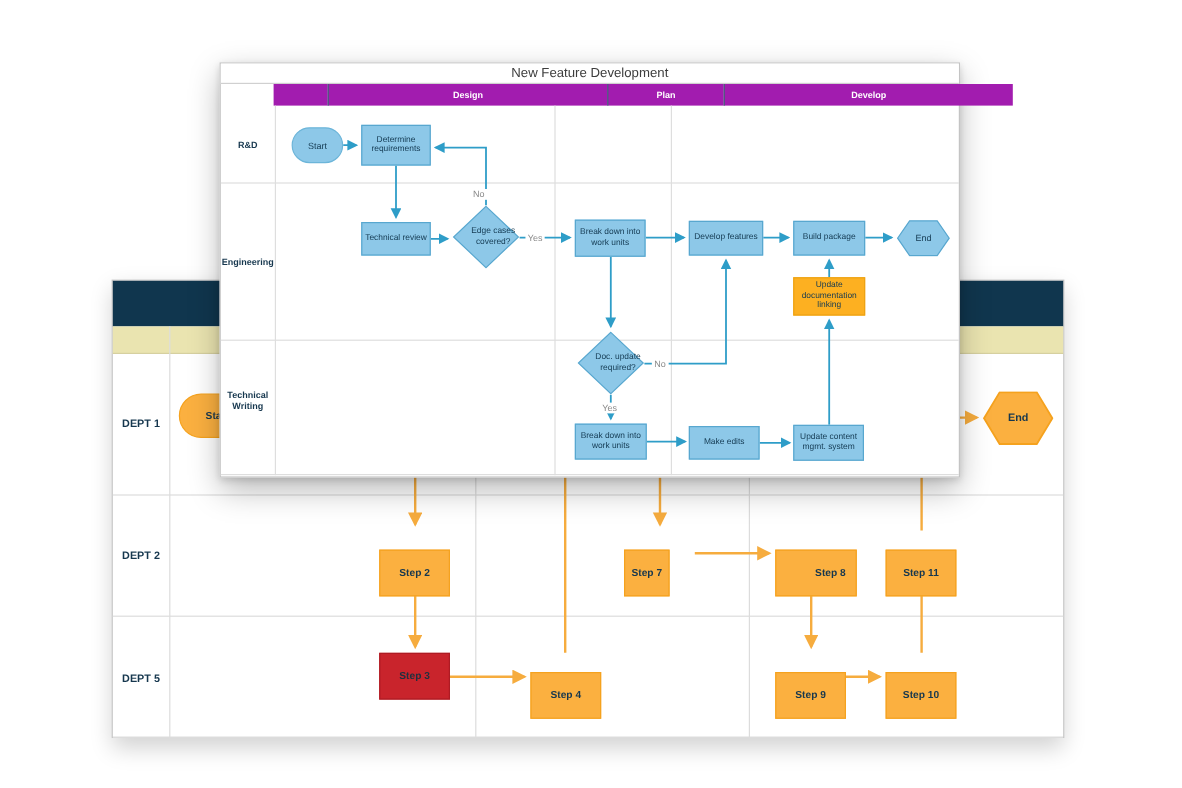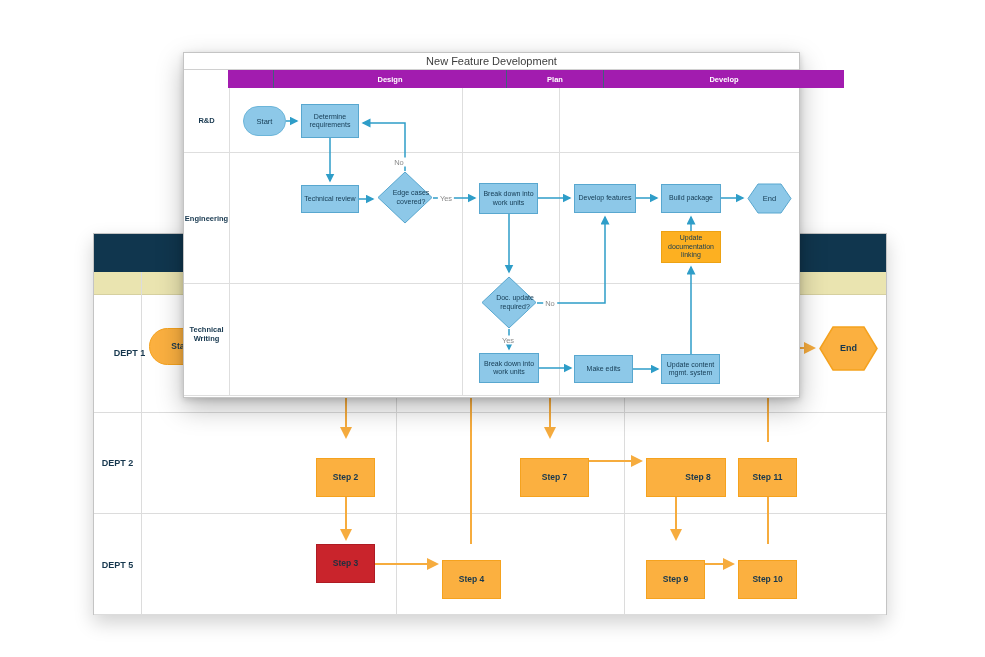--- a/index.html
+++ b/index.html
@@ -55,21 +55,21 @@
     <div class="abs b-tan"></div>
 
     <div class="abs b-lane" style="top:61px;height:118px;"></div>
     <div class="abs b-lane" style="top:179px;height:101px;"></div>
     <div class="abs b-lane" style="top:280px;height:101px;"></div>
 
     <div class="abs b-vdiv" style="left:47px;"></div>
     <div class="abs b-vdiv" style="left:302px;top:61px;height:321px;"></div>
     <div class="abs b-vdiv" style="left:530px;top:61px;height:321px;"></div>
 
-    <div class="abs dept-label" style="top:114px;margin-left:12px;">DEPT 1</div>
+    <div class="abs dept-label" style="top:114px;">DEPT 1</div>
     <div class="abs dept-label" style="top:224px;">DEPT 2</div>
     <div class="abs dept-label" style="top:326px;">DEPT 5</div>
 
     <svg class="edges" width="794" height="382">
       <defs>
         <marker id="ao" markerWidth="7" markerHeight="7" refX="5" refY="3" orient="auto">
           <path d="M0,0 L6,3 L0,6 z" fill="#F6AC3E"></path>
         </marker>
       </defs>
       <g stroke="#F6AC3E" stroke-width="2" fill="none">
@@ -93,24 +93,24 @@
     <div class="shape hexo" style="left:725px;top:92px;width:59px;height:45px;">
       <svg viewBox="0 0 59 45" preserveAspectRatio="none">
           <polygon points="14,1 45,1 58,22.5 45,44 14,44 1,22.5" fill="#FBB040" stroke="#F5A21E" stroke-width="1.5"></polygon>
         </svg>
       <span>End</span>
     </div>
 
     <div class="node stepbox" style="left:222px;top:208px;width:59px;height:39px;">
       <span>Step 2</span>
     </div>
-    <div class="node stepbox" style="left:426px;top:208px;width:69px;height:39px;">
+    <div class="node stepbox" style="left:426px;top:208px;width:38px;height:39px;">
       <span>Step 7</span>
     </div>
-    <div class="node stepbox" style="left:552px;top:208px;width:80px;height:39px;padding-left:24px;">
+    <div class="node stepbox" style="left:552px;top:208px;width:68px;height:39px;padding-left:24px;">
       <span>Step 8</span>
     </div>
     <div class="node stepbox" style="left:644px;top:208px;width:59px;height:39px;">
       <span>Step 11</span>
     </div>
     <div class="node redbox" style="left:222px;top:310px;width:59px;height:39px;align-items:center;">
       <span>Step 3</span>
     </div>
     <div class="node stepbox" style="left:348px;top:310px;width:59px;height:39px;">
       <span>Step 4</span>

